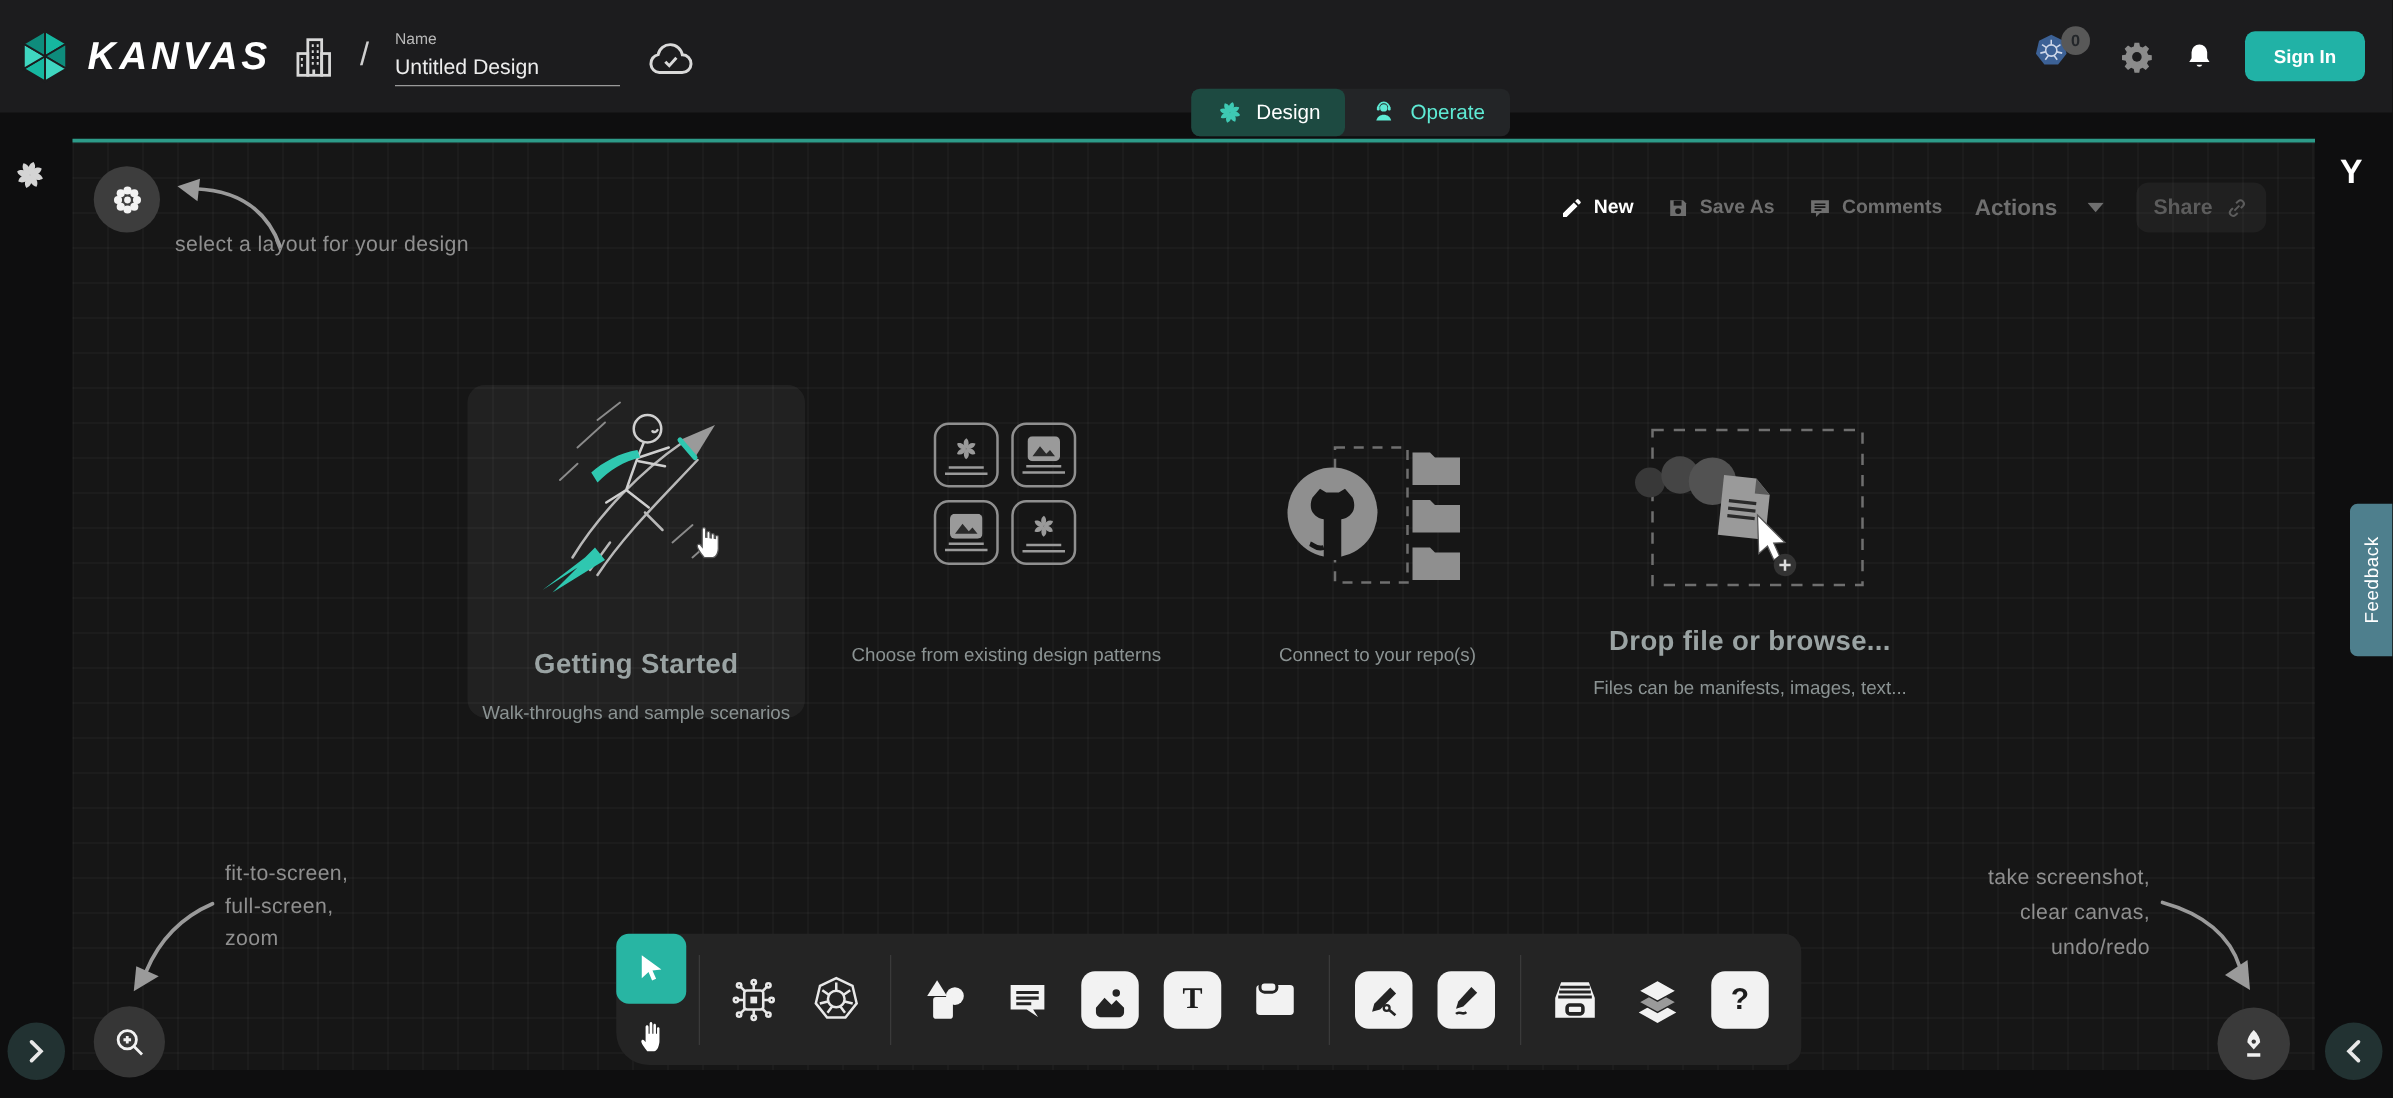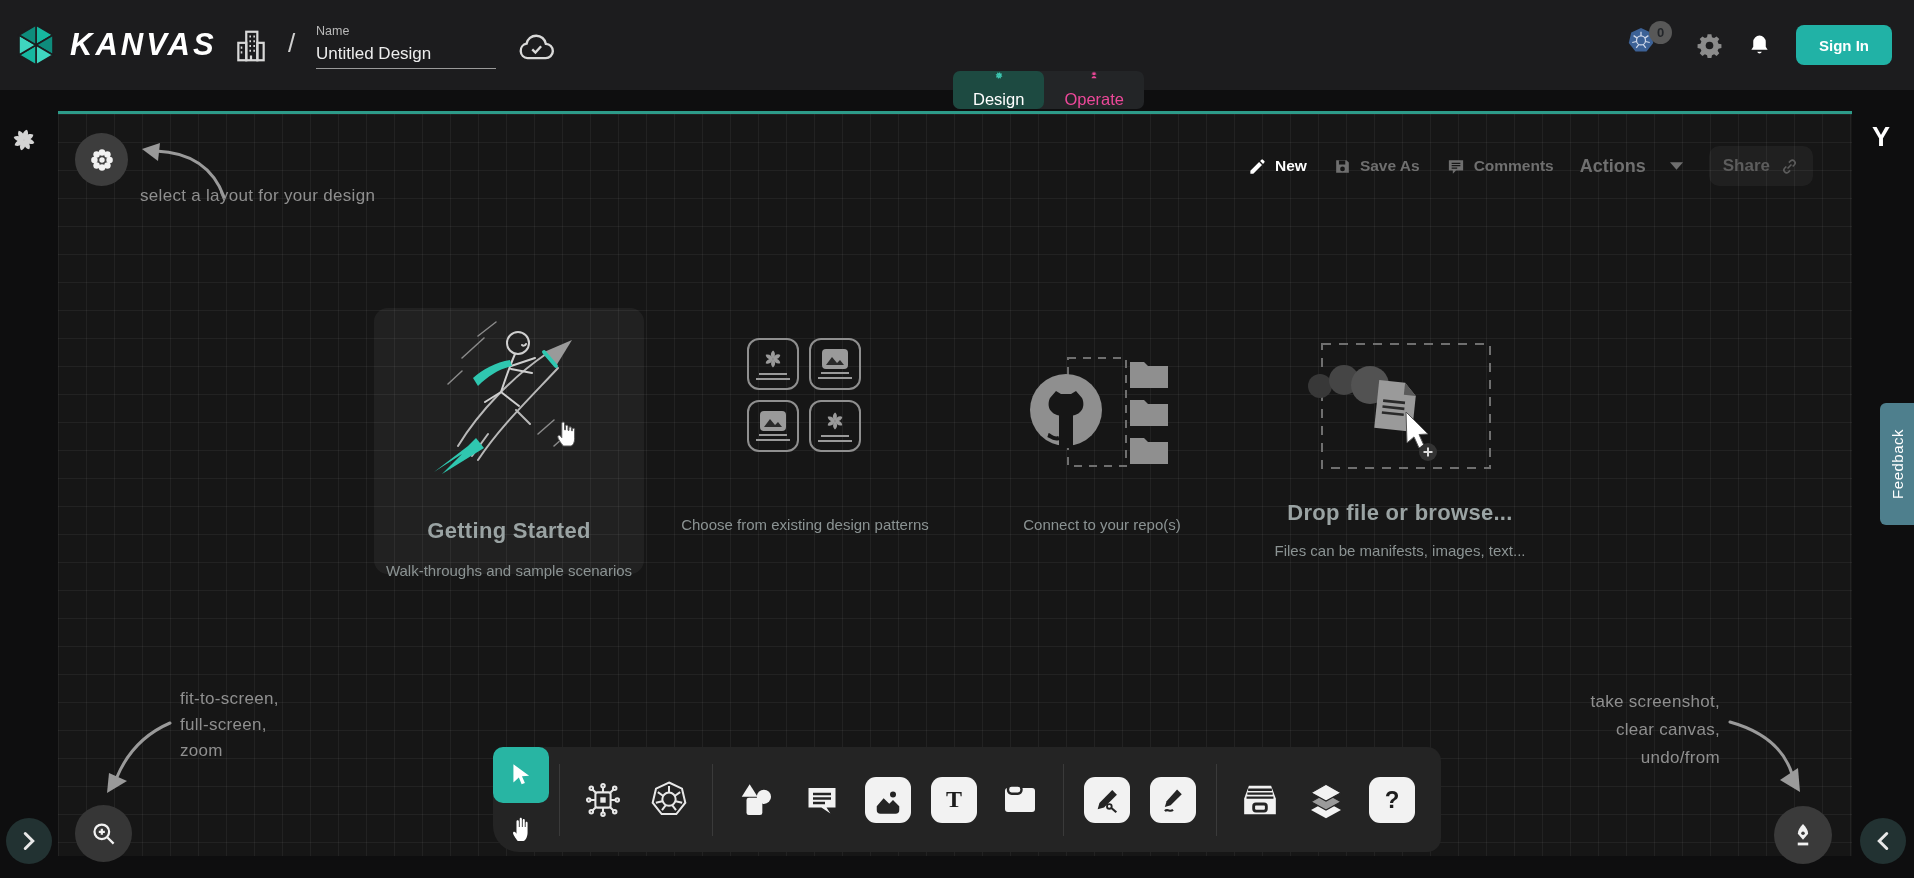--- a/index.html
+++ b/index.html
@@ -14,23 +14,23 @@
   .org-icon { position:absolute; left:232px; top:26px; color:#d8d8d8; }
   .crumb-sep { position:absolute; left:288px; top:28px; color:#cfcfcf; font-size:26px; font-weight:300; }
   .name-group { position:absolute; left:316px; top:24px; }
   .name-label { color:#b9b9b9; font-size:12.5px; }
   .name-input { margin-top:4px; width:180px; background:transparent; border:none;
                 border-bottom:1.5px solid #9a9a9a; color:#ececec; font-size:17px;
                 font-family:"Liberation Sans",sans-serif; padding:2px 0 4px 0; outline:none; }
   .cloud-icon { position:absolute; left:518px; top:32px; color:#d9d9d9; }
 
   .tabs { position:absolute; left:953px; top:71px; height:38px; display:flex; background:#232527; border-radius:7px; }
-  .tab { display:flex; align-items:center; gap:10px; padding:0 20px; border-radius:7px; font-size:16.5px;flex-direction:column; }
+  .tab { display:flex; align-items:center; gap:10px; padding:0 20px; border-radius:7px; font-size:16.5px; }
   .tab.active { background:#1d4a41; color:#fff; }
-  .tab.inactive { color:#ec4899; }
+  .tab.inactive { color:#5eead4; }
 
   .hdr-right { position:absolute; right:22px; top:0; height:90px; display:flex; align-items:center; gap:24px; }
   .k8s-wrap { position:relative; width:46px; height:40px; }
   .k8s-badge { position:absolute; right:0; top:-4px; width:23px; height:23px; border-radius:50%;
                background:#585858; color:#23262a; font-size:13px; font-weight:bold;
                display:flex; align-items:center; justify-content:center; }
   .signin-btn { background:#21b2a6; color:#fff; border:none; border-radius:8px; width:96px; height:40px;
                 font-size:15px; font-weight:bold; font-family:"Liberation Sans",sans-serif; cursor:pointer; }
 
   
@@ -385,21 +385,21 @@
   <div>full-screen,</div>
   <div>zoom</div>
 </div>
 <svg class="arrow-svg" style="left:95px; top:715px;" width="85" height="90">
   <path d="M75 8 Q38 24 22 62" fill="none" stroke="#9a9a9a" stroke-width="3" stroke-linecap="round"></path>
   <polygon points="12,78 14,58 32,66" fill="#9a9a9a"></polygon>
 </svg>
 <div class="hint hint-br">
   <div>take screenshot,</div>
   <div>clear canvas,</div>
-  <div>undo/from</div>
+  <div>undo/redo</div>
 </div>
 <svg class="arrow-svg" style="left:1722px; top:712px;" width="90" height="92">
   <path d="M8 10 Q58 24 70 62" fill="none" stroke="#9a9a9a" stroke-width="3" stroke-linecap="round"></path>
   <polygon points="78,80 58,68 76,56" fill="#9a9a9a"></polygon>
 </svg>
 
 <div class="toolbar">
   <div class="tool-col">
     <div class="sel-btn">
       <svg width="26" height="26" viewBox="0 0 24 24">

